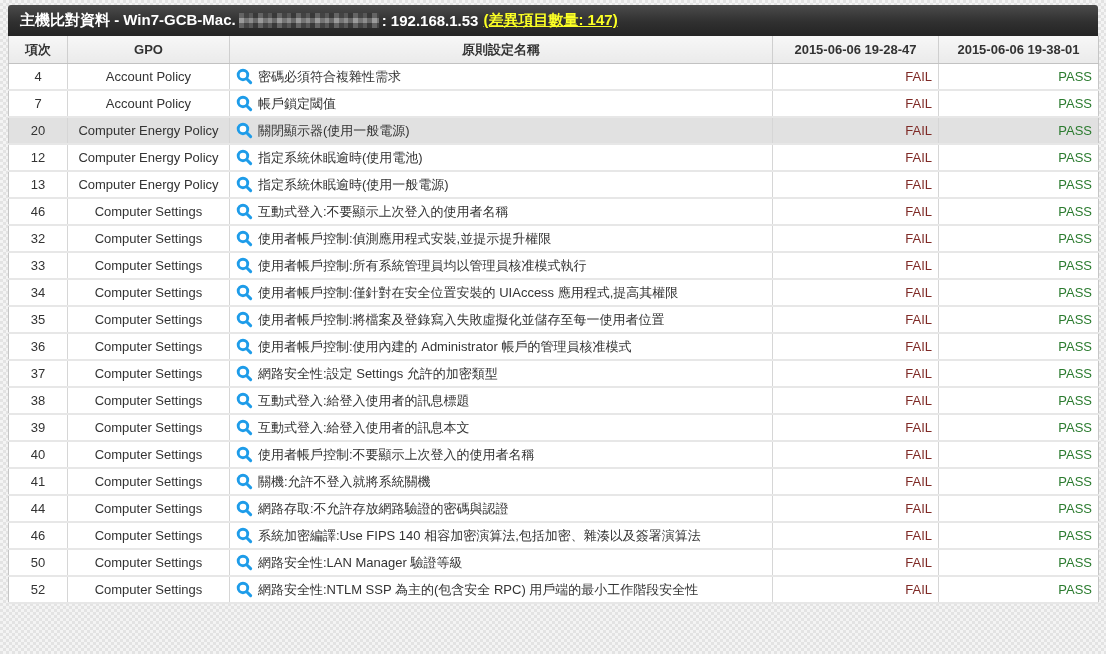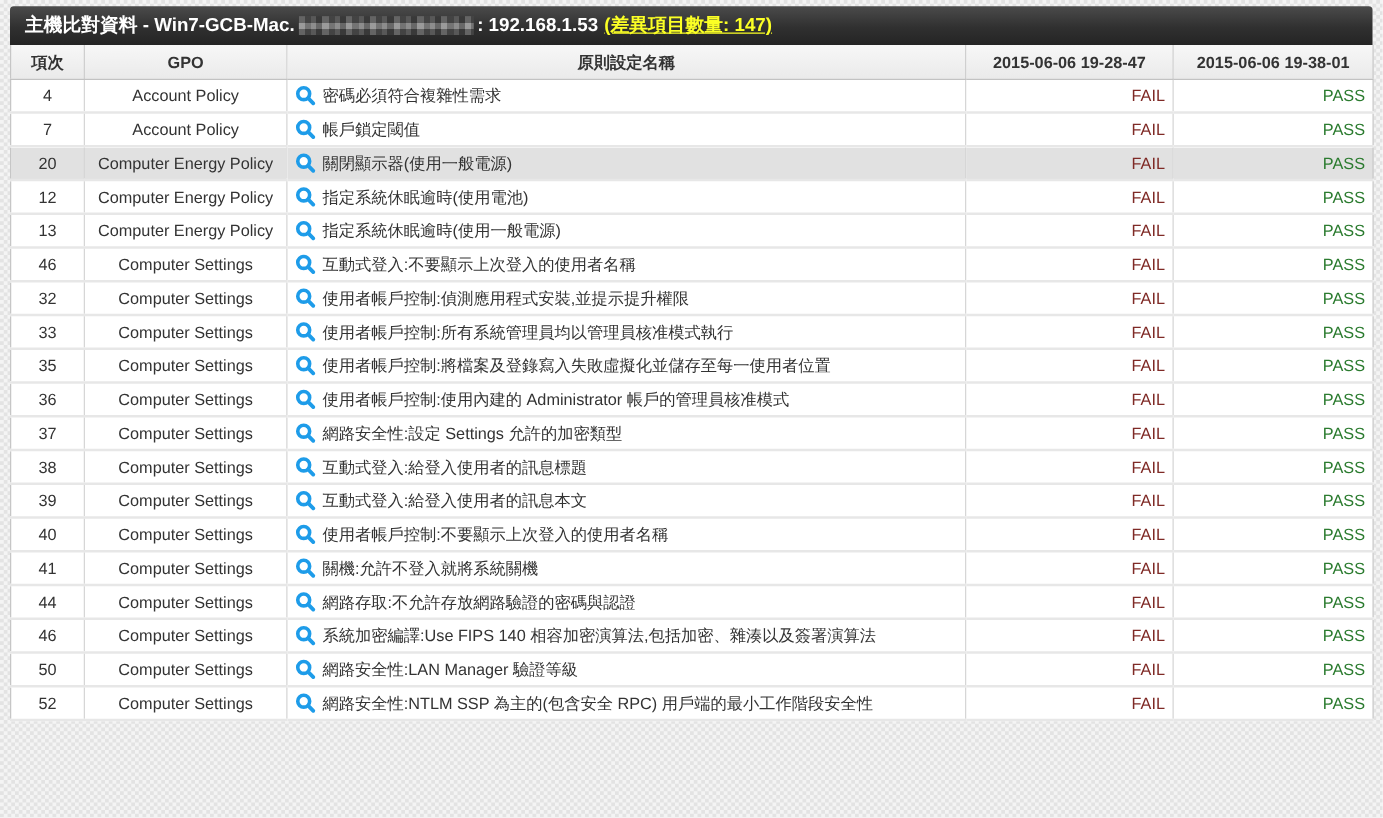--- a/index.html
+++ b/index.html
@@ -195,20 +195,34 @@
         <svg width="17" height="17" viewBox="0 0 20 20">
           <circle cx="8.2" cy="8.2" r="5.6" fill="#ffffff" stroke="#1e9ce9" stroke-width="3.4"></circle>
           <line x1="12.6" y1="12.6" x2="17.2" y2="17.2" stroke="#1e9ce9" stroke-width="3.6" stroke-linecap="round"></line>
         </svg>
       </span><span>使用者帳戶控制:所有系統管理員均以管理員核准模式執行</span>
     </td>
     <td class="c-res res-FAIL">FAIL</td>
     <td class="c-res res-PASS">PASS</td>
   </tr>
 
+  <tr>
+    <td class="c-no">34</td>
+    <td class="c-gpo">Computer Settings</td>
+    <td class="c-policy">
+      <span class="mag">
+        <svg width="17" height="17" viewBox="0 0 20 20">
+          <circle cx="8.2" cy="8.2" r="5.6" fill="#ffffff" stroke="#1e9ce9" stroke-width="3.4"></circle>
+          <line x1="12.6" y1="12.6" x2="17.2" y2="17.2" stroke="#1e9ce9" stroke-width="3.6" stroke-linecap="round"></line>
+        </svg>
+      </span><span>使用者帳戶控制:僅針對在安全位置安裝的 UIAccess 應用程式,提高其權限</span>
+    </td>
+    <td class="c-res res-FAIL">FAIL</td>
+    <td class="c-res res-PASS">PASS</td>
+  </tr>
 
   <tr>
     <td class="c-no">35</td>
     <td class="c-gpo">Computer Settings</td>
     <td class="c-policy">
       <span class="mag">
         <svg width="17" height="17" viewBox="0 0 20 20">
           <circle cx="8.2" cy="8.2" r="5.6" fill="#ffffff" stroke="#1e9ce9" stroke-width="3.4"></circle>
           <line x1="12.6" y1="12.6" x2="17.2" y2="17.2" stroke="#1e9ce9" stroke-width="3.6" stroke-linecap="round"></line>
         </svg>

